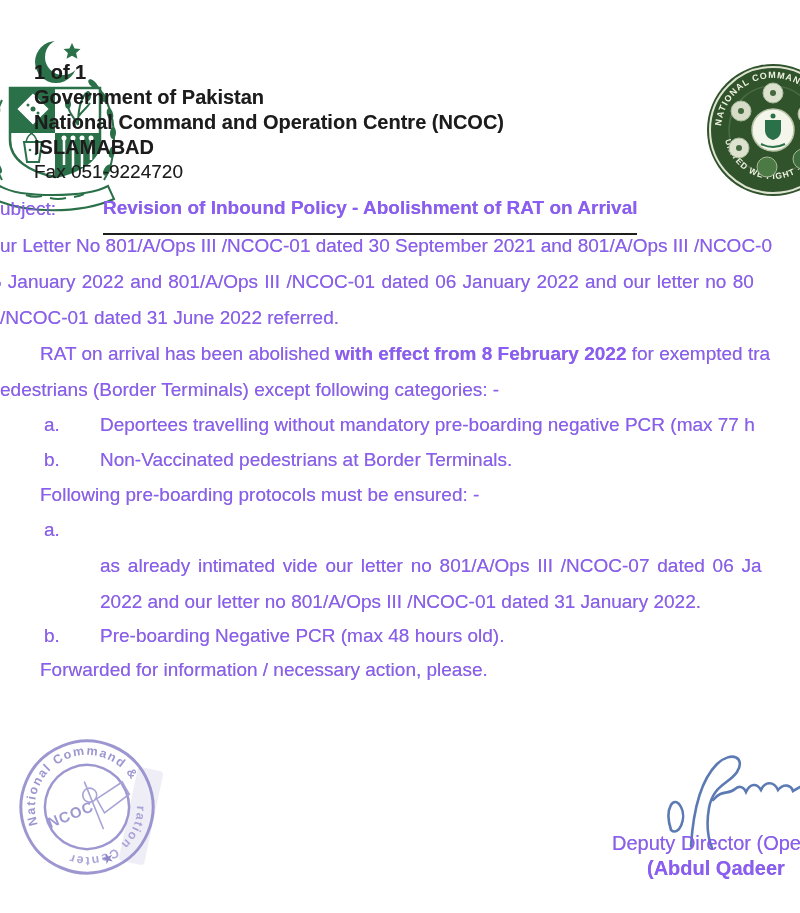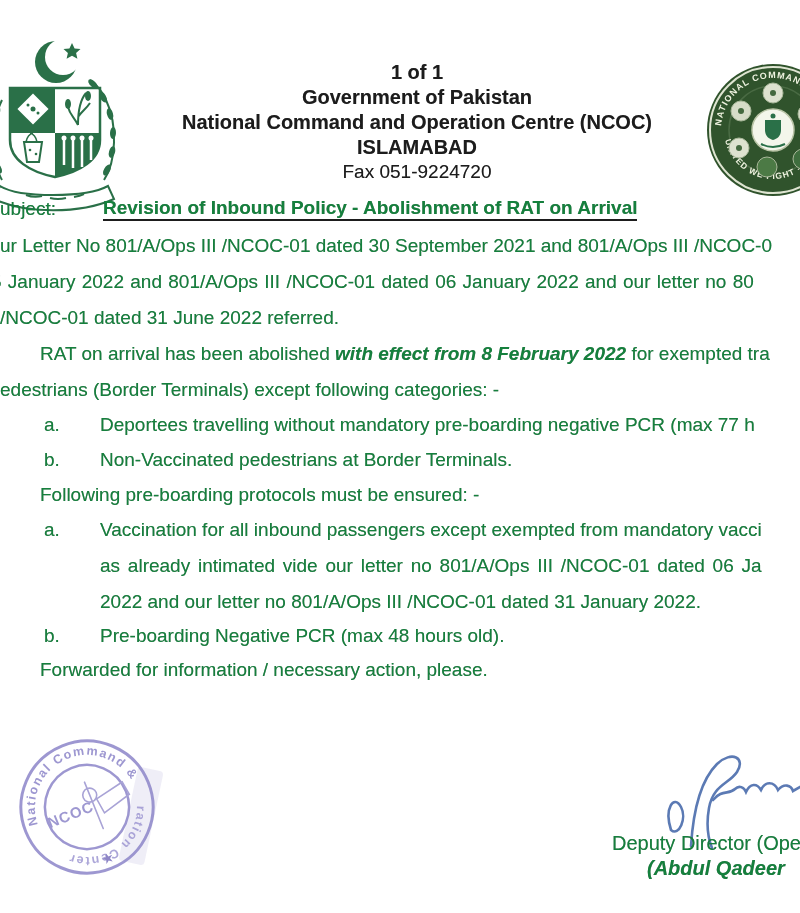--- a/index.html
+++ b/index.html
@@ -2,32 +2,32 @@
 <html><head>
 <meta charset="utf-8">
 <style>
   html,body{margin:0;padding:0;background:#e8e8e8;}
   #page{
     position:relative;width:800px;height:913px;overflow:hidden;
     background:#ffffff;font-family:"Liberation Sans",sans-serif;color:#1c1c1c;
   }
   .line{
     position:absolute;white-space:nowrap;font-size:19px;line-height:24px;
-    color:#15803d;text-shadow:0 0 .6px rgba(40,40,40,.45);text-align:right;
+    color:#8b5cf6;text-shadow:0 0 .6px rgba(40,40,40,.45);text-align:right;
   }
-  .b{font-weight:bold;font-style:italic;}
-  .hdr{position:absolute;left:34px;width:766px;text-align:center;font-weight:bold;
+  .b{font-weight:bold;}
+  .hdr{position:absolute;left:34px;width:766px;font-weight:bold;
        font-size:20px;line-height:25px;text-shadow:0 0 .6px rgba(40,40,40,.45);}
   .hdr.reg{font-weight:normal;font-size:19px;}
   .subject-title{
-    font-weight:bold;font-size:19px;border-bottom:2px solid #1d1d1d;padding-bottom:1px;
+    font-weight:bold;font-size:19px;border-bottom:2px solid #1d1d1d;padding-bottom:15px;
   }
   .just1{word-spacing:1px;}
   .just2{word-spacing:2.5px;}
-  .sig-name{font-weight:bold;font-style:italic;}
+  .sig-name{font-weight:bold;}
   svg{position:absolute;overflow:visible;}
   .stampwrap{position:absolute;left:2px;top:735px;width:170px;height:160px;}
   .smudge{position:absolute;left:128px;top:768px;width:26px;height:96px;
           background:rgba(141,134,201,.14);transform:rotate(12deg);border-radius:4px;}
 </style>
 </head>
 <body>
 
 <div id="page">
 
@@ -148,22 +148,21 @@
   </div>
   <div class="line" style="top:378px;left:0">edestrians (Border Terminals) except following categories: -</div>
 
   <div class="line" style="top:413px;left:44px">a.</div>
   <div class="line" style="top:413px;left:100px">Deportees travelling without mandatory pre-boarding negative PCR (max 77 h</div>
   <div class="line" style="top:448px;left:44px">b.</div>
   <div class="line" style="top:448px;left:100px">Non-Vaccinated pedestrians at Border Terminals.</div>
 
   <div class="line" style="top:483px;left:40px">Following pre-boarding protocols must be ensured: -</div>
   <div class="line" style="top:518px;left:44px">a.</div>
-  <div class="line" style="top:518px;left:100px">Vaccination for all inbound passengers except exempted from mandatory vacci</div>
-  <div class="line just2" style="top:554px;left:100px">as already intimated vide our letter no 801/A/Ops III /NCOC-01 dated 06 Ja</div>
+  <div class="line just2" style="top:554px;left:100px">as already intimated vide our letter no 801/A/Ops III /NCOC-07 dated 06 Ja</div>
   <div class="line" style="top:590px;left:100px">2022 and our letter no 801/A/Ops III /NCOC-01 dated 31 January 2022.</div>
   <div class="line" style="top:624px;left:44px">b.</div>
   <div class="line" style="top:624px;left:100px">Pre-boarding Negative PCR (max 48 hours old).</div>
   <div class="line" style="top:658px;left:40px">Forwarded for information / necessary action, please.</div>
 
   <div class="smudge"></div>
   <div class="stampwrap">
     <svg style="left:0;top:0" width="170" height="160" viewBox="0 0 170 160">
       <defs>
         <path id="st-top" d="M 33 72 A 52 52 0 0 1 137 72"></path>

